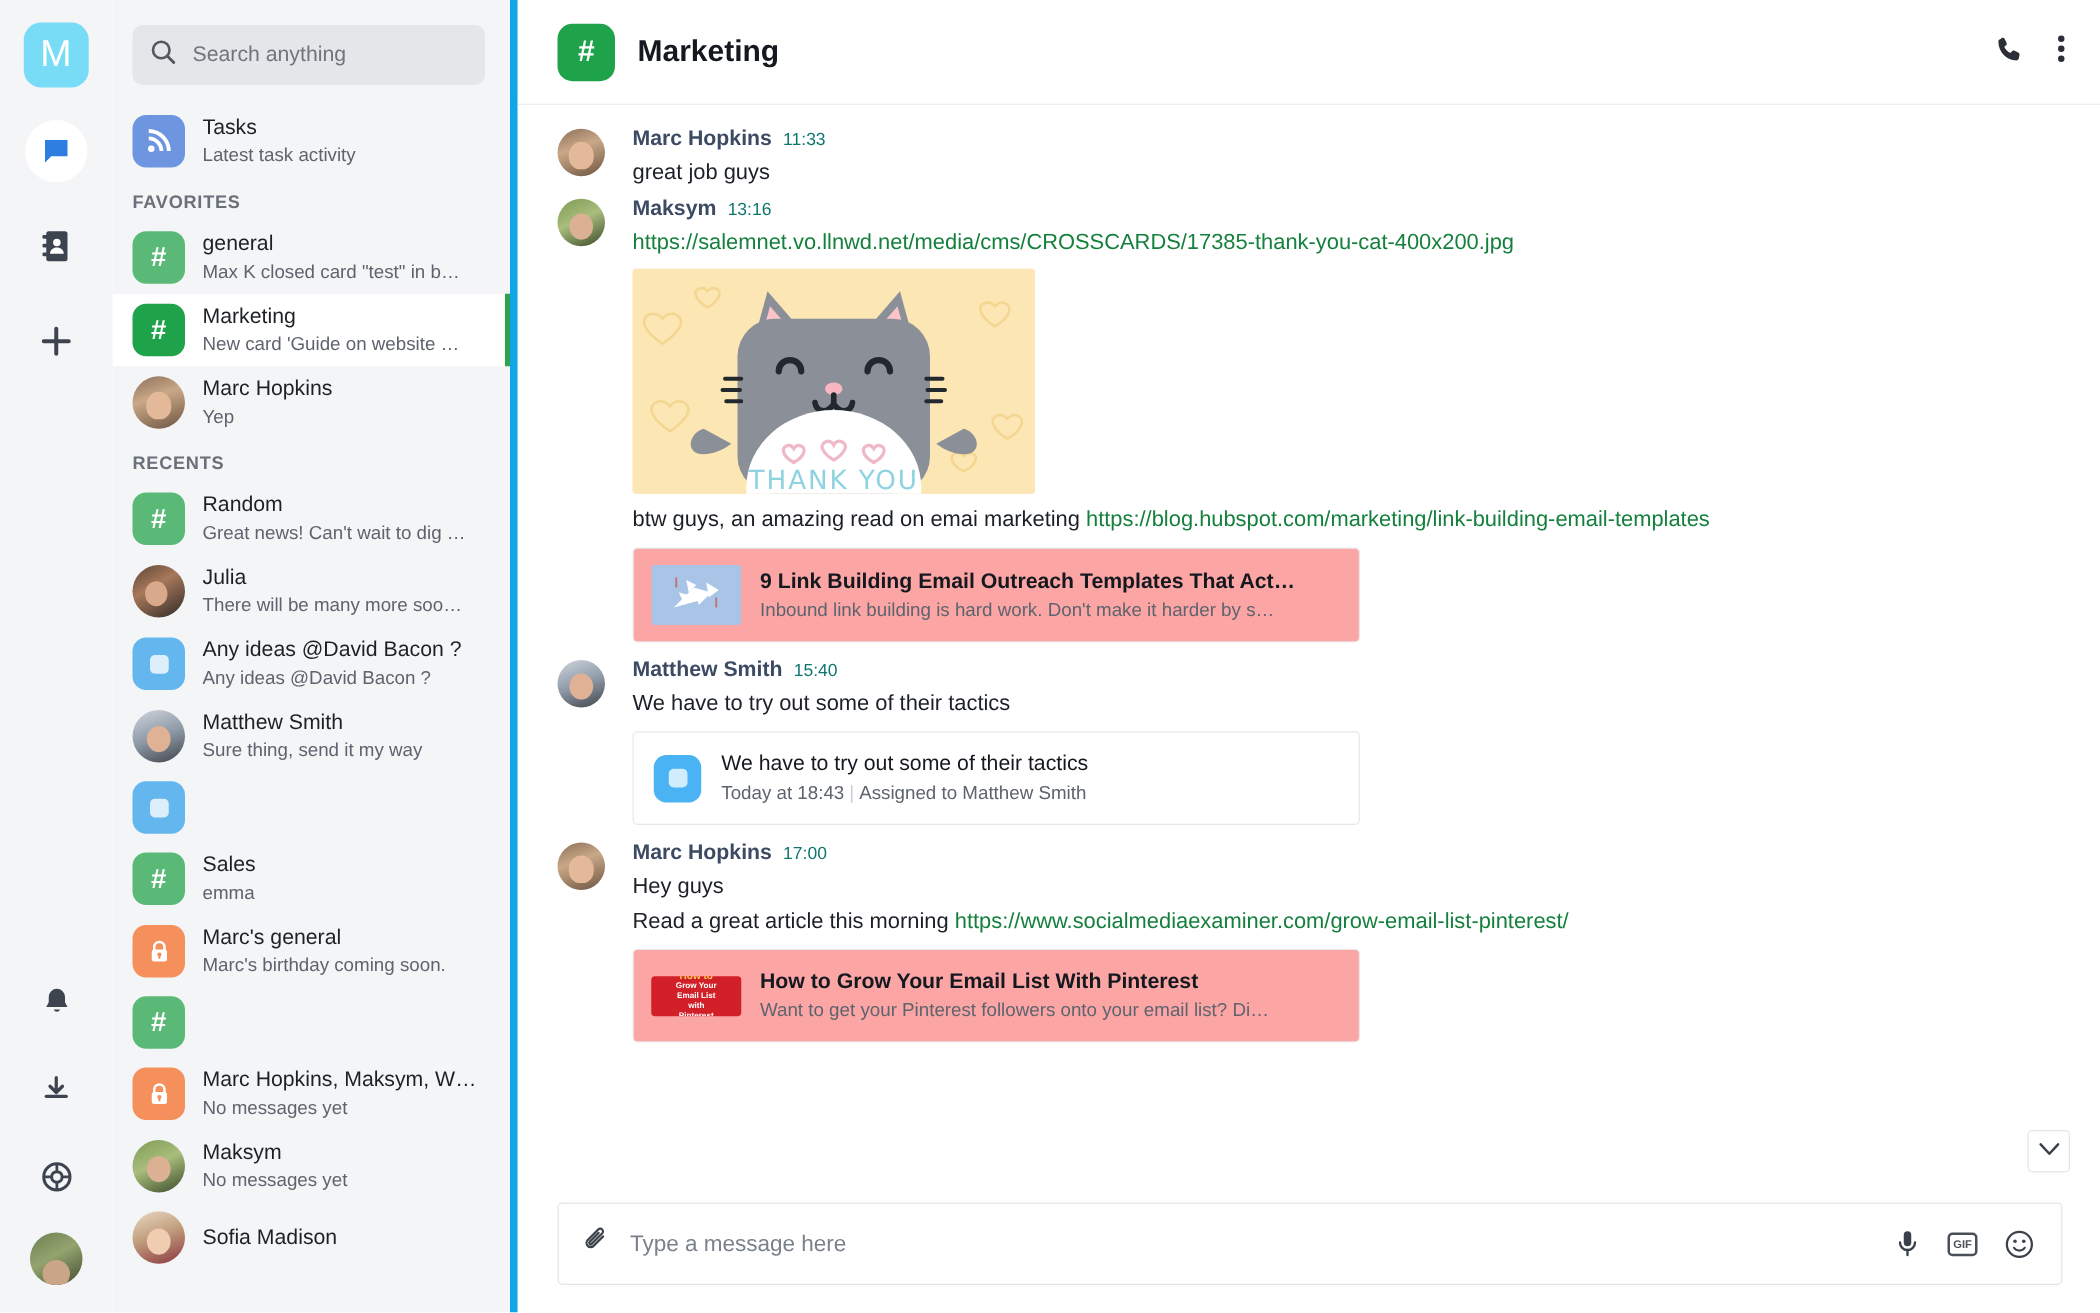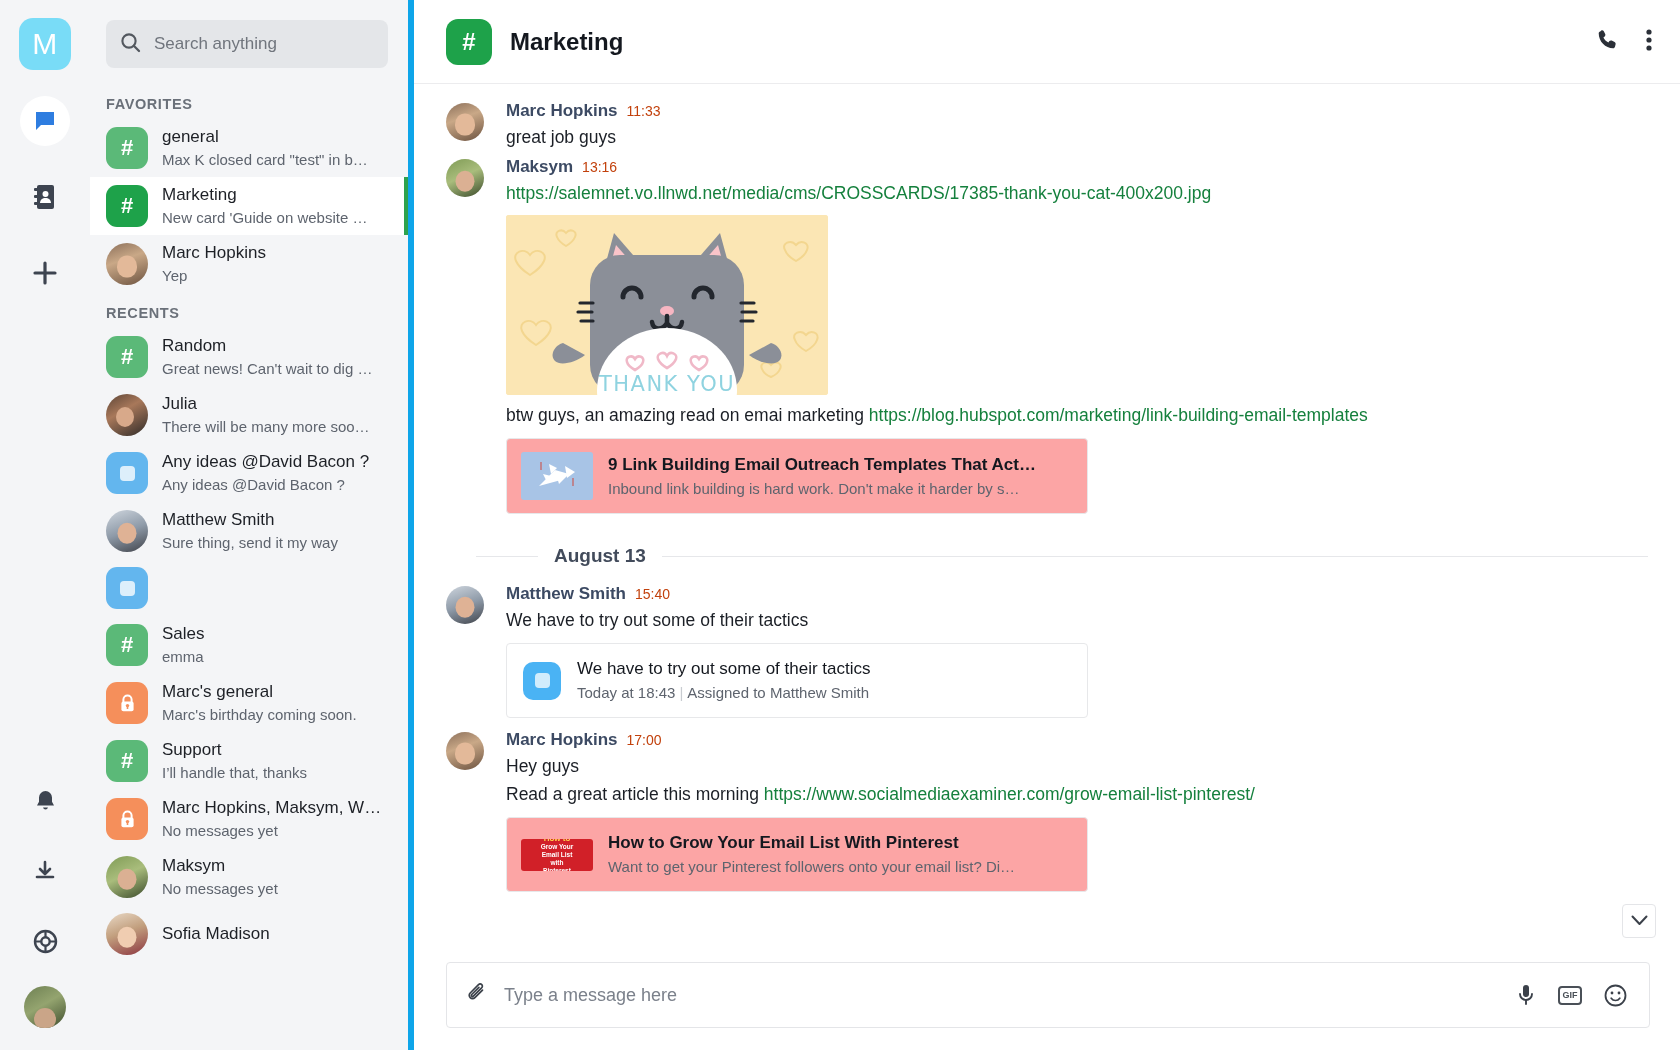--- a/index.html
+++ b/index.html
@@ -137,21 +137,21 @@
 
   .messages { flex: 1; overflow: hidden; padding: 14px 0 0 0; position: relative; }
   .msg { display: flex; padding: 3px 30px 3px 32px; }
   .msg-ava {
     width: 38px; height: 38px; border-radius: 50%; flex: 0 0 38px;
     margin-right: 22px; margin-top: 2px; overflow:hidden; position:relative;
   }
   .msg-body { flex: 1; min-width: 0; }
   .msg-head { display: flex; align-items: baseline; gap: 9px; margin-bottom: 2px; }
   .msg-author { font-size: 17px; font-weight: 700; color: #3c4a63; }
-  .msg-time { font-size: 14px; color: #c2410c; }
+  .msg-time { font-size: 14px; color: #0f766e; }
   .msg-text { font-size: 17.5px; color: #1b1f26; line-height: 28px; word-break: break-word; }
   .msg-link { color: #15803d; text-decoration: none; cursor:pointer; }
 
   .cat-img {
     width: 322px; height: 180px; border-radius: 3px; margin: 8px 0 6px 0;
     background: #f9e3b5; position: relative; overflow: hidden; display:block;
   }
 
   .preview-card {
     border: 1px solid #e7e8ea; border-radius: 4px; background:#fca5a5;
@@ -297,20 +297,33 @@
             <circle cx="9" cy="9" r="6.6" fill="none" stroke="#53585f" stroke-width="2.1"></circle>
             <path d="M13.8 13.8L19 19" stroke="#53585f" stroke-width="2.3" stroke-linecap="round"></path>
           </svg>
         </span>
         <input value="" placeholder="Search anything" style="">
       </div>
     </div>
 
     <div class="list">
 
+      <div class="row">
+        <div class="ava blue">
+          <svg width="22" height="22" viewBox="0 0 22 22">
+            <circle cx="5" cy="17" r="2.6" fill="#fff"></circle>
+            <path d="M3 10.2a8.6 8.6 0 0 1 8.6 8.6h3.1A11.7 11.7 0 0 0 3 7.1z" fill="#fff"></path>
+            <path d="M3 4.3A14.5 14.5 0 0 1 17.5 18.8h3.1A17.6 17.6 0 0 0 3 1.2z" fill="#fff"></path>
+          </svg>
+        </div>
+        <div class="row-txt">
+          <div class="row-name">Tasks</div>
+          <div class="row-sub">Latest task activity</div>
+        </div>
+      </div>
 
       <div class="section-title">FAVORITES</div>
       <div id="favorites-container">
           <div class="row">
             <div class="ava green">#</div>
             <div class="row-txt">
               <div class="row-name">general</div>
               <div class="row-sub">Max K closed card "test" in b…</div>
             </div>
           </div>
@@ -383,24 +396,20 @@
                 <rect x="8.7" y="12.6" width="1.6" height="3.4" fill="#f58f5b"></rect>
               </svg>
             </div>
             <div class="row-txt">
               <div class="row-name">Marc's general</div>
               <div class="row-sub">Marc's birthday coming soon.</div>
             </div>
           </div>
           <div class="row">
             <div class="ava green">#</div>
-            <div class="row-txt">
-              <div class="row-name">Support</div>
-              <div class="row-sub">I’ll handle that, thanks</div>
-            </div>
           </div>
           <div class="row">
             <div class="ava orange">
               <svg width="19" height="21" viewBox="0 0 19 21">
                 <path d="M5.4 9V6.6a4.1 4.1 0 0 1 8.2 0V9" fill="none" stroke="#fff" stroke-width="2"></path>
                 <rect x="3.4" y="8.6" width="12.2" height="9.6" rx="2" fill="#fff"></rect>
                 <circle cx="9.5" cy="12.6" r="1.7" fill="#f58f5b"></circle>
                 <rect x="8.7" y="12.6" width="1.6" height="3.4" fill="#f58f5b"></rect>
               </svg>
             </div>
@@ -518,25 +527,20 @@
                       <path d="M20 10v8M52 26v8"></path>
                     </g>
                   </svg></div>
                 <div class="pv-txt">
                   <div class="pv-title">9 Link Building Email Outreach Templates That Act…</div>
                   <div class="pv-desc">Inbound link building is hard work. Don't make it harder by s…</div>
                 </div>
               </div>
             </div>
           </div>
-          <div class="divider">
-            <span class="line"></span>
-            <span class="lbl">August 13</span>
-            <span class="line grow"></span>
-          </div>
           <div class="msg">
             <div class="msg-ava ph matthew"></div>
             <div class="msg-body">
               <div class="msg-head">
                 <span class="msg-author">Matthew Smith</span>
                 <span class="msg-time">15:40</span>
               </div>
               <div class="msg-text">We have to try out some of their tactics</div>
               <div class="task-card">
                 <div class="task-ico">

